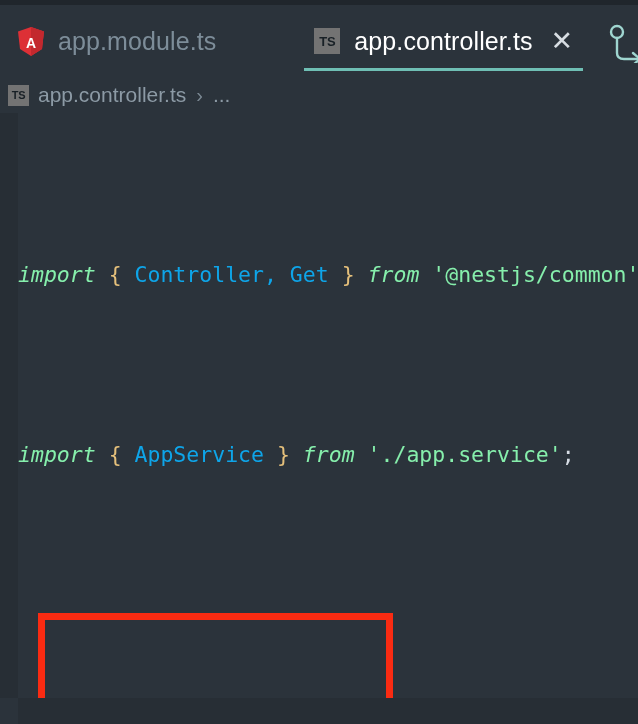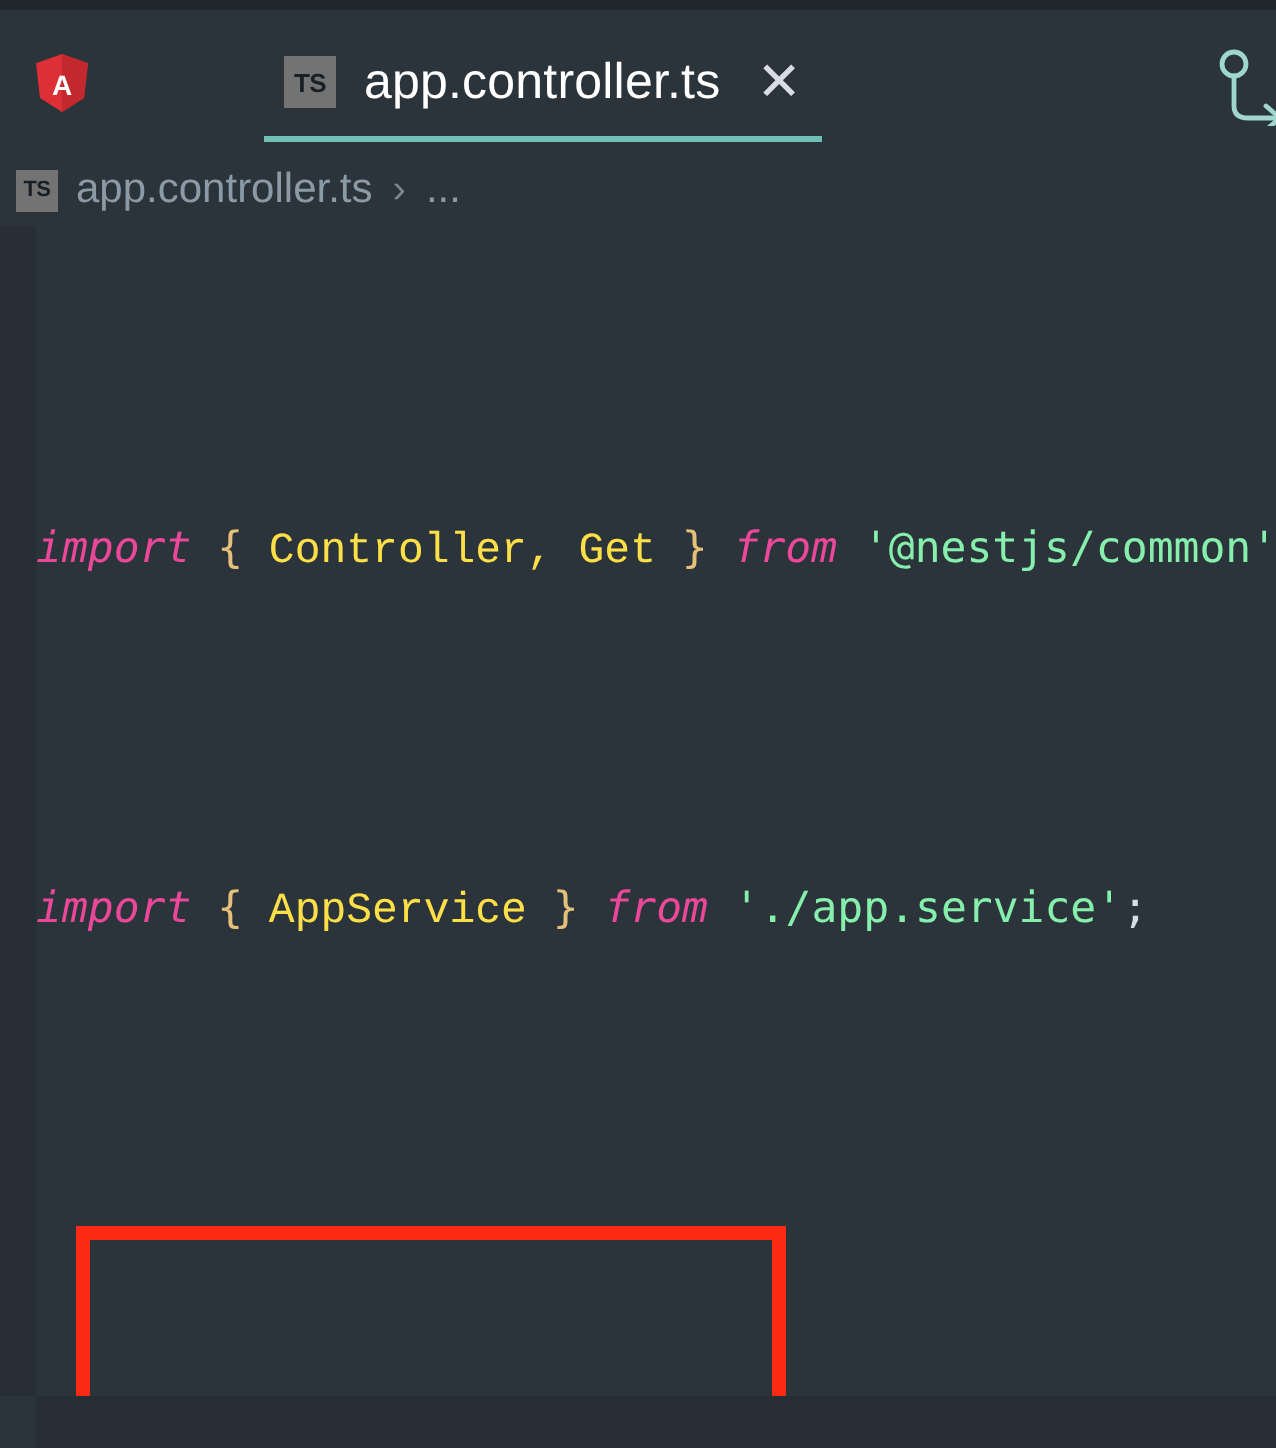--- a/index.html
+++ b/index.html
@@ -170,23 +170,23 @@
   .ln {
     position: relative;
     height: 36px;
     padding-left: 18px;
     white-space: pre;
   }
 
   .code-txt { position: relative; z-index: 2; }
 
   
-  .t-kw       { color: #ec4899; font-style: italic; }                        
+  .t-kw       { color: #86efac; font-style: italic; }                        
   .t-brace-y  { color: #e5c07b; }
-  .t-ident    { color: #fde047; font-family: Liberation Mono, monospace; }                        
+  .t-ident    { color: #0ea5e9; }                        
   .t-string   { color: #86efac; }                        
   .t-semi     { color: #d7dde5; }
 
   
   .redbox {
     position: absolute;
     left: 38px;
     top: 500px;
     width: 355px;
     height: 168px;
@@ -220,20 +220,21 @@
   <div class="tabbar">
 
     <div class="tab inactive">
       <span class="ng-icon">
         <svg width="26" height="29" viewBox="0 0 26 29">
           <path d="M13 0 L26 4.6 L24 22 L13 29 L2 22 L0 4.6 Z" fill="#dd3036"></path>
           <path d="M13 0 L26 4.6 L24 22 L13 29 Z" fill="#c3282e"></path>
           <text x="13" y="20.5" font-family="'Liberation Sans',sans-serif" font-size="14" font-weight="bold" fill="#ffffff" text-anchor="middle">A</text>
         </svg>
       </span>
+      <span class="tab-label">app.module.ts</span>
     </div>
 
     <div class="tab active" style="margin-left:62px;">
       <span class="ts-icon">TS</span>
       <span class="tab-label">app.controller.ts</span>
       <span class="tab-close">✕</span>
       <span class="tab-underline"></span>
     </div>
 
     <div class="sc-icon">

